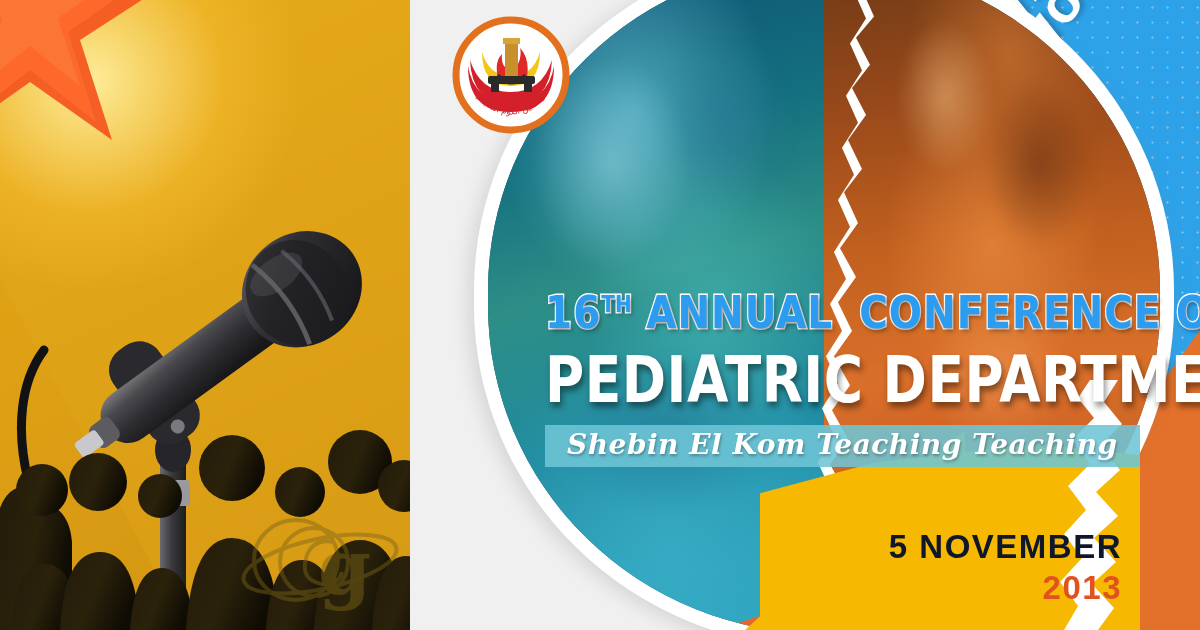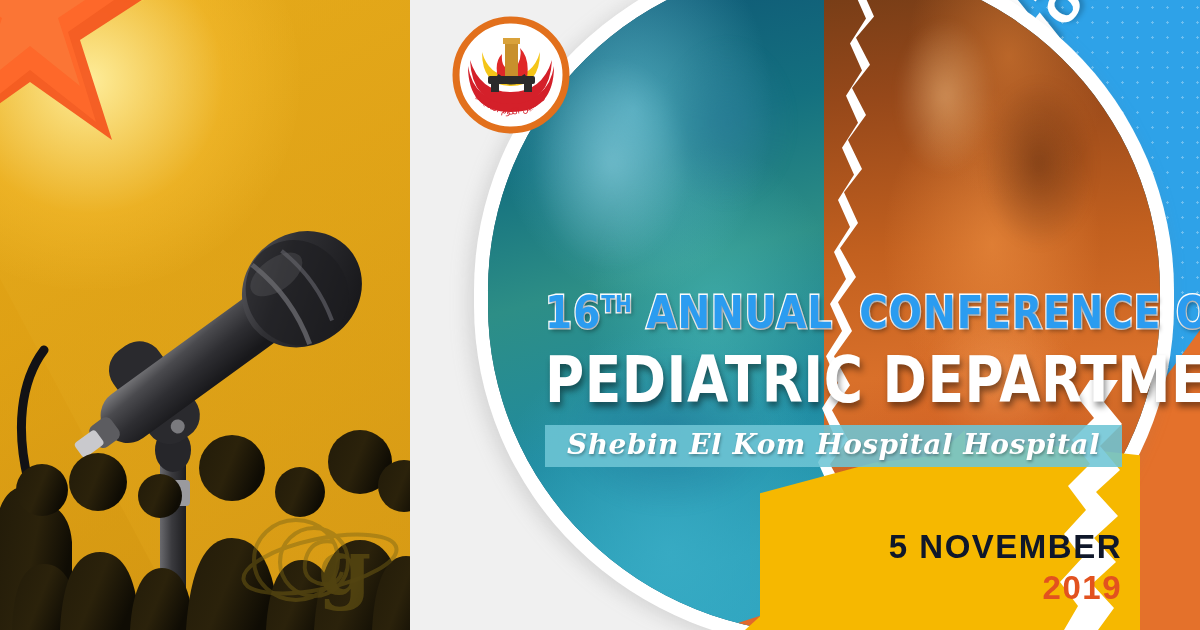--- a/index.html
+++ b/index.html
@@ -276,27 +276,27 @@
     <path fill="#ffffff" d="M30 0 L58 0 L44 22 L62 44 L40 66 L60 90 L36 112 L58 136
       L34 158 L56 182 L32 204 L54 228 L38 250 L4 250 L18 226 L0 202 L22 178
       L4 154 L26 130 L8 106 L30 84 L12 60 L34 38 L18 18 Z"></path>
   </svg>
 
   <div class="title-block">
     <div class="line1"><span>16</span><span class="sup">TH</span>
       <span>ANNUAL</span><span class="gap"></span><span>CONFERENCE OF</span></div>
     <div class="line2">PEDIATRIC DEPARTMENT</div>
     <div class="ribbon">
-      <span>Shebin El Kom Hospital Hospital</span>
+      <span>Shebin El Kom Teaching Teaching</span>
     </div>
   </div>
 
   <div class="date-box">
     <div class="date-l1">5 NOVEMBER</div>
-    <div class="date-l2">2019</div>
+    <div class="date-l2">2013</div>
   </div>
 
   <svg class="logo" viewBox="0 0 118 118">
     <circle cx="59" cy="59" r="57" fill="#ffffff"></circle>
     <circle cx="59" cy="59" r="55" fill="none" stroke="#e2701c" stroke-width="7"></circle>
 
     <path d="M14 52 a45 45 0 0 0 90 0 a45 38 0 0 1 -90 0 Z" fill="#ffffff"></path>
     <path d="M16 50 q0 46 43 46 q43 0 43 -46 q-6 36 -43 36 q-37 0 -43 -36 Z" fill="#d4202a"></path>
     <path d="M18 44 q2 44 41 44 q39 0 41 -44 q-10 32 -41 32 q-31 0 -41 -32 Z" fill="#d4202a"></path>
 

